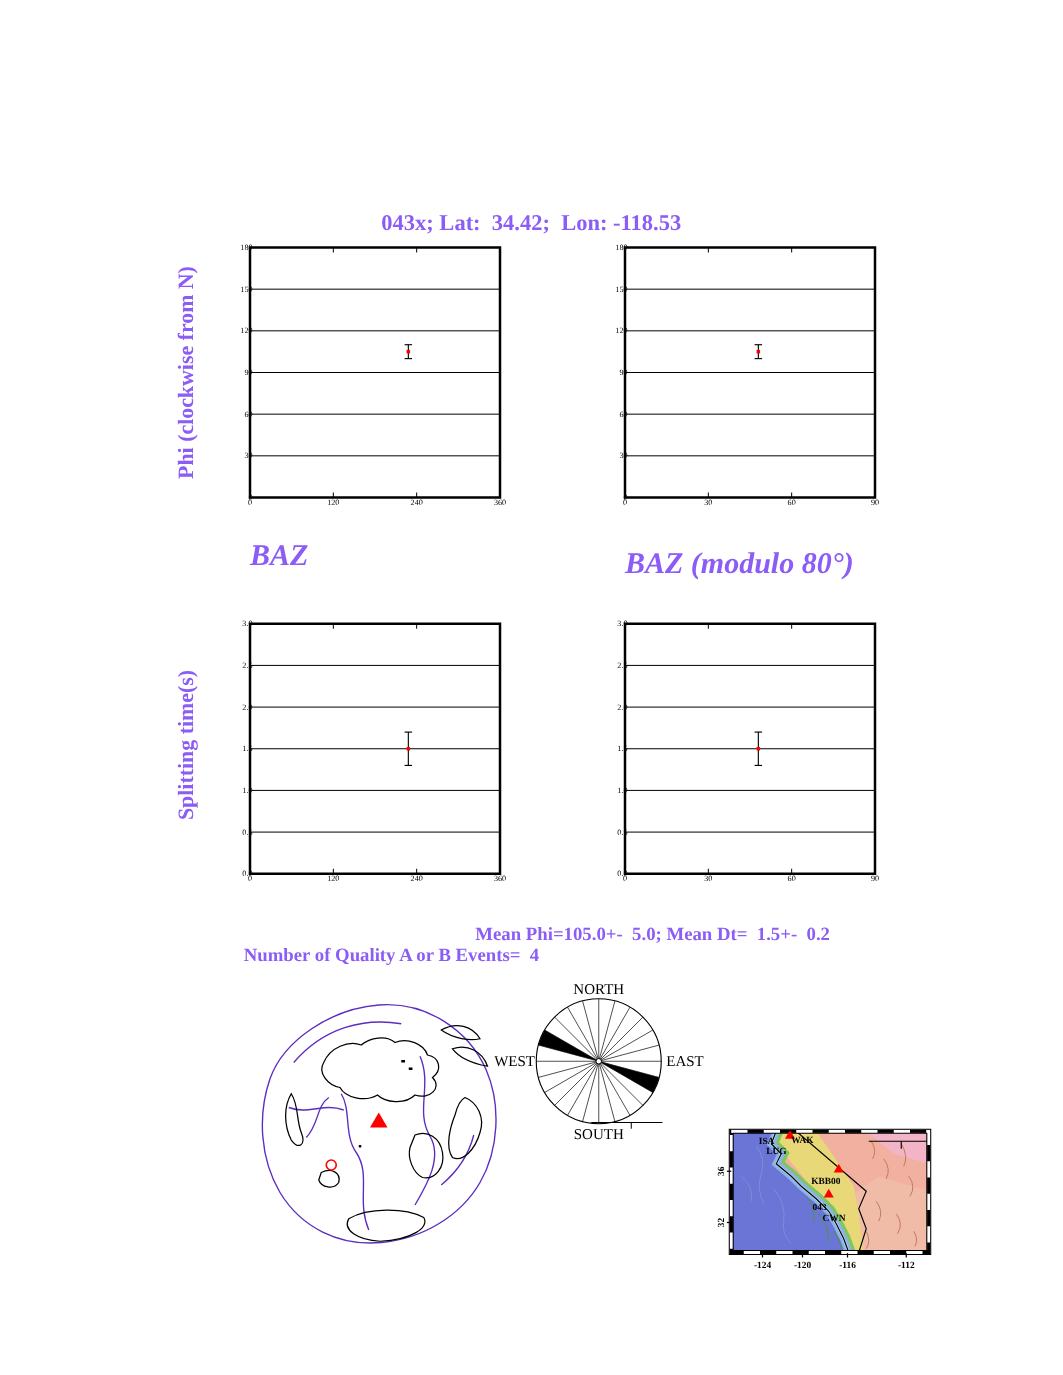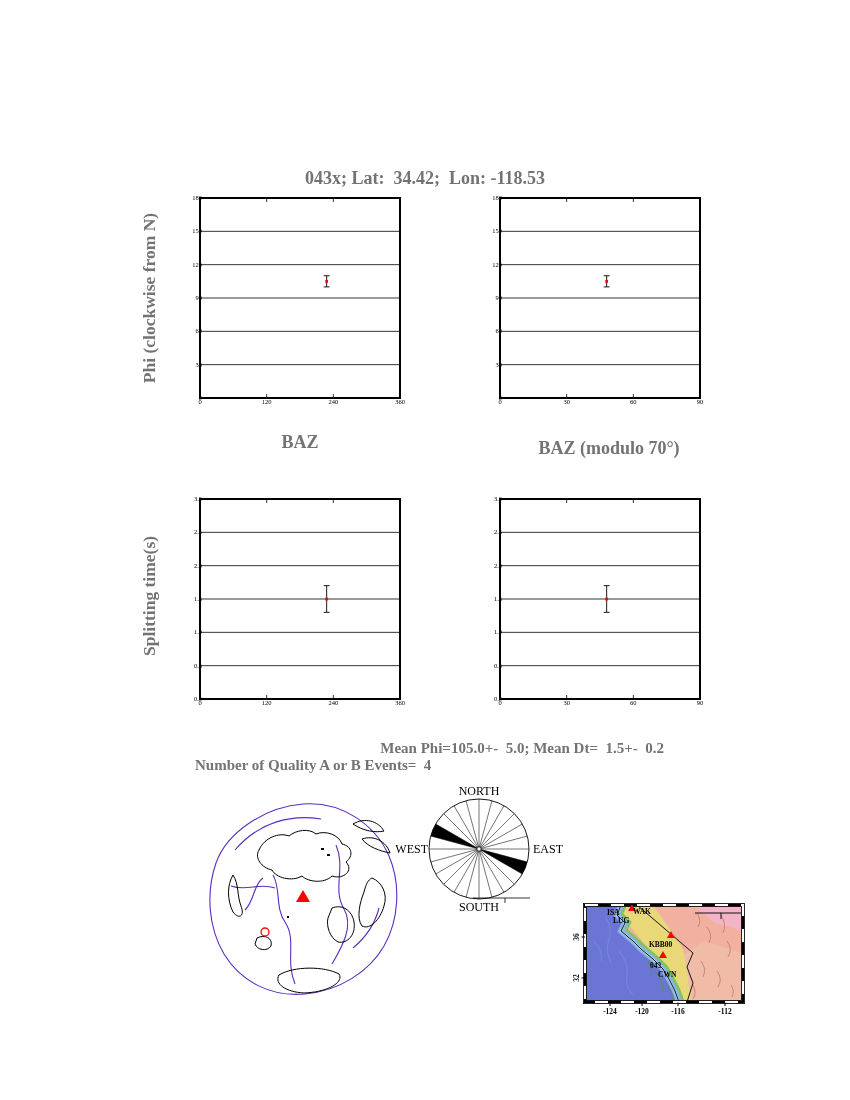--- a/index.html
+++ b/index.html
@@ -1,22 +1,22 @@
 <!DOCTYPE html>
 <html><head>
 <meta charset="utf-8">
 <style>
   html,body{margin:0;padding:0;background:#fff;}
   .page{position:relative;width:830px;height:1100px;background:#fff;overflow:hidden;
-        font-family:"Liberation Serif","DejaVu Serif",serif;color:#737373;}
+        font-family:"Liberation Serif","DejaVu Serif",serif;color:#8b5cf6;}
   .abs{position:absolute;}
   .title{left:0;top:168px;width:850px;text-align:center;font-weight:bold;font-size:18px;white-space:pre;}
   .vlabel{font-weight:bold;font-size:17.5px;white-space:nowrap;
           transform:translate(-50%,-50%) rotate(-90deg);}
-  .xlabel{font-weight:bold;font-size:18px;text-align:center;white-space:pre;}
+  .xlabel{font-weight:bold;font-size:24px;white-space:pre;font-style:italic;}
   .stats{font-weight:bold;font-size:15px;white-space:pre;}
   svg{display:block;overflow:visible;}
   svg text{font-family:"Liberation Serif","DejaVu Serif",serif;fill:#000;}
 </style>
 </head>
 <body>
 
 <div class="page">
 
   <div class="abs title">043x; Lat:  34.42;  Lon: -118.53</div>
@@ -127,21 +127,21 @@
       <text x="159.33333333333331" y="216" text-anchor="middle" font-size="6.5">60</text>
       <text x="226" y="216" text-anchor="middle" font-size="6.5">90</text>
       <rect x="26" y="10" width="200" height="200" fill="none" stroke="#000" stroke-width="2"></rect>
       <line x1="132.66666666666669" x2="132.66666666666669" y1="96.66666666666667" y2="123.33333333333333" stroke="#000" stroke-width="0.9"></line>
       <line x1="129.66666666666669" x2="135.66666666666669" y1="96.66666666666667" y2="96.66666666666667" stroke="#000" stroke-width="0.9"></line>
       <line x1="129.66666666666669" x2="135.66666666666669" y1="123.33333333333333" y2="123.33333333333333" stroke="#000" stroke-width="0.9"></line>
       <rect x="131.26666666666668" y="108.6" width="2.8" height="2.8" fill="#ff0000"></rect>
     </svg>
 
   <div class="abs xlabel" style="left:200px;top:432px;width:200px;">BAZ</div>
-  <div class="abs xlabel" style="left:500px;top:438px;width:218px;">BAZ (modulo 70°)</div>
+  <div class="abs xlabel" style="left:500px;top:438px;width:218px;">BAZ (modulo 80°)</div>
 
   <div class="abs stats" style="left:200px;top:740px;width:464px;text-align:right;">Mean Phi=105.0+-  5.0; Mean Dt=  1.5+-  0.2</div>
   <div class="abs stats" style="left:195px;top:757px;">Number of Quality A or B Events=  4</div>
 
   <svg class="abs" style="left:203px;top:788px;" width="215" height="225" viewBox="0 0 215 225">
     <g fill="none" stroke="#5c2dbf" stroke-width="1.1">
       <path d="M 100 16 C 138 13 172 36 186 68 C 198 96 196 132 181 158 C 166 184 136 203 102 206 C 68 209 38 194 21 166 C 5 139 3 104 13 75 C 24 44 62 19 100 16 Z"></path>
       <path d="M 32 62 C 56 34 88 26 118 31"></path>
       <path d="M 133 57 C 143 80 129 101 141 121 C 151 138 139 159 129 176"></path>
       <path d="M 92 196 C 82 172 94 152 82 134 C 72 120 78 100 70 87"></path>

